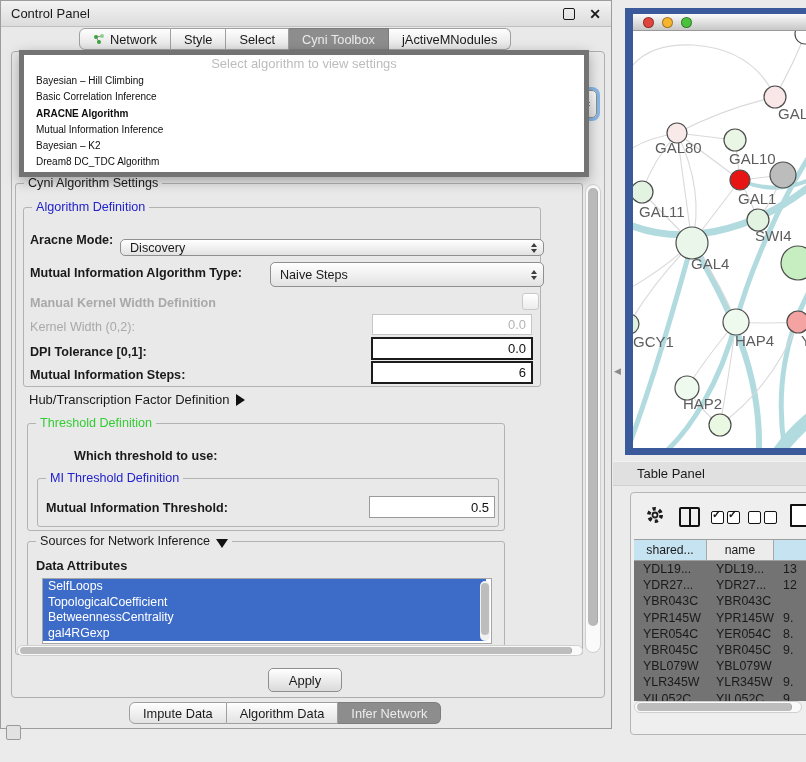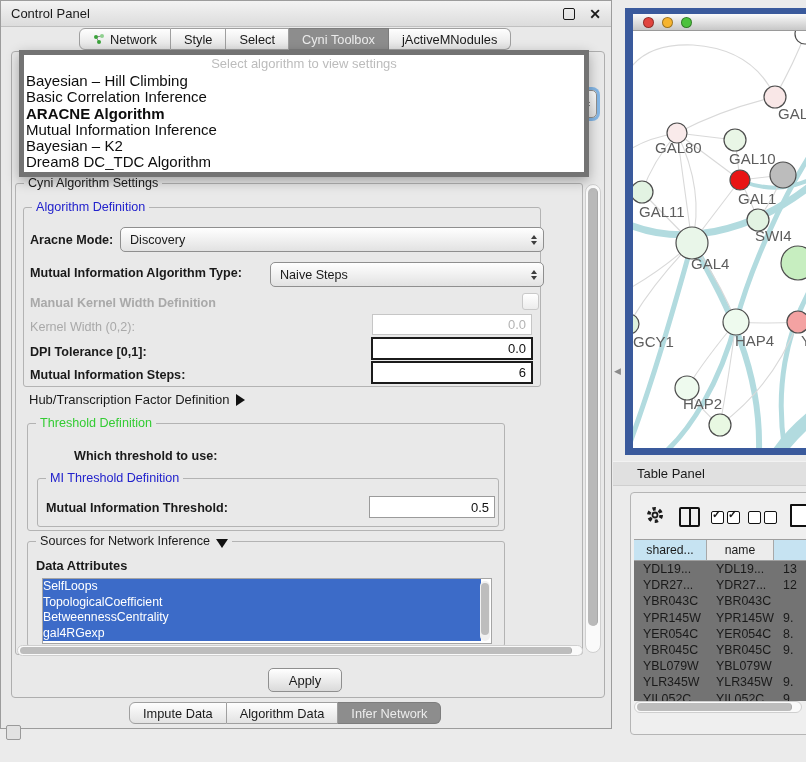--- a/index.html
+++ b/index.html
@@ -49,36 +49,36 @@
 
   .cb{position:absolute;width:15px;height:15px;border:1px solid #c9c9c9;border-radius:3px;
     background:linear-gradient(#ffffff,#ececec)}
 
   .tri-right{display:inline-block;width:0;height:0;border:6px solid transparent;border-left:9px solid #111;
     border-right:0;margin-left:7px;vertical-align:-2px}
   .tri-down{display:inline-block;width:0;height:0;border:6px solid transparent;border-top:9px solid #111;
     border-bottom:0;margin-left:6px;vertical-align:-3px}
 
   #attr-list{position:absolute;background:#fff;border:1px solid #a5a5a5;overflow:hidden;box-sizing:border-box}
-  .li{height:15.5px;line-height:15.5px;color:#fff;font-size:12.3px;}
+  .li{height:15.5px;line-height:15.5px;color:#fff;font-size:12.3px;padding-left:5px}
   .attr-sb{position:absolute;right:1px;top:2px;width:10px;bottom:2px;background:#f1f1f1;border-radius:5px}
   .attr-sb .th2{position:absolute;left:1px;right:1px;top:2px;height:52px;background:#bdbdbd;border-radius:5px}
 
   .sbv{position:absolute;background:#fafafa;border:1px solid #cfcfcf;border-radius:8px;box-sizing:border-box}
   .sbv .th{position:absolute;left:2px;right:2px;background:#b9b9b9;border-radius:7px}
   .sbh{position:absolute;background:#fafafa;border:1px solid #cfcfcf;border-radius:6px;box-sizing:border-box}
   .sbh .th{position:absolute;top:1px;bottom:1px;background:#bdbdbd;border-radius:5px}
 
   .btn{position:absolute;display:flex;align-items:center;justify-content:center;border:1px solid #8f8f8f;
     border-radius:5px;background:linear-gradient(#ffffff,#dadada);font-size:13px}
 
   
   #algo-popup{position:absolute;background:#fff;border:5px solid #737373;box-shadow:0 4px 12px rgba(0,0,0,.3);z-index:50}
   .pp-prompt{text-align:center;color:#bcbcbc;font-size:13px;height:18px;line-height:18px}
-  .pp-item{height:16.3px;line-height:16.3px;font-size:15px;padding-left:2px;color:#0d0d0d;white-space:nowrap}
+  .pp-item{height:16.3px;line-height:16.3px;font-size:10px;padding-left:12px;color:#0d0d0d;white-space:nowrap}
 
   
   #net-window{position:absolute;left:625px;top:8px;width:181px;height:447px;background:#3a5a9c}
   #net-inner{position:absolute;left:8px;top:6px;width:173px;height:434px;background:#fff}
   #net-titlebar{position:absolute;left:0;top:0;width:173px;height:17px;
     background:linear-gradient(#fafafa,#c7c7c7);border-bottom:1px solid #9a9a9a;box-sizing:border-box;
     display:flex;align-items:center;gap:8px;padding-left:10px}
   .tl{width:11px;height:11px;border-radius:50%;border:1px solid rgba(0,0,0,.35);box-sizing:border-box}
   #net-canvas{position:absolute;left:0;top:17px;width:173px;height:417px;overflow:hidden;background:#fff}
 
@@ -176,21 +176,21 @@
       <span class="gbl">Cyni Algorithm Settings</span>
     </div>
     <div class="sbv" style="left:584px;top:183px;width:16px;height:469px">
       <div class="th" style="top:3px;height:438px"></div>
     </div>
 
     <div class="gb" style="left:22px;top:206px;width:518px;height:180px">
       <span class="gbl" style="color:#2222cc">Algorithm Definition</span>
 
       <span class="lbl b" style="left:6px;top:25px">Aracne Mode:</span>
-      <div class="combo" style="left:96px;top:19px;width:424px;height:25px">
+      <div class="combo" style="left:96px;top:31px;width:424px;height:17px">
         <span>Discovery</span>
         <span class="arr">
             <span class="t-up"></span>
             <span class="t-dn"></span>
           </span>
       </div>
 
       <span class="lbl b" style="left:6px;top:58px">Mutual Information Algorithm Type:</span>
       <div class="combo" style="left:246px;top:54px;width:274px;height:25px">
         <span>Naive Steps</span>

